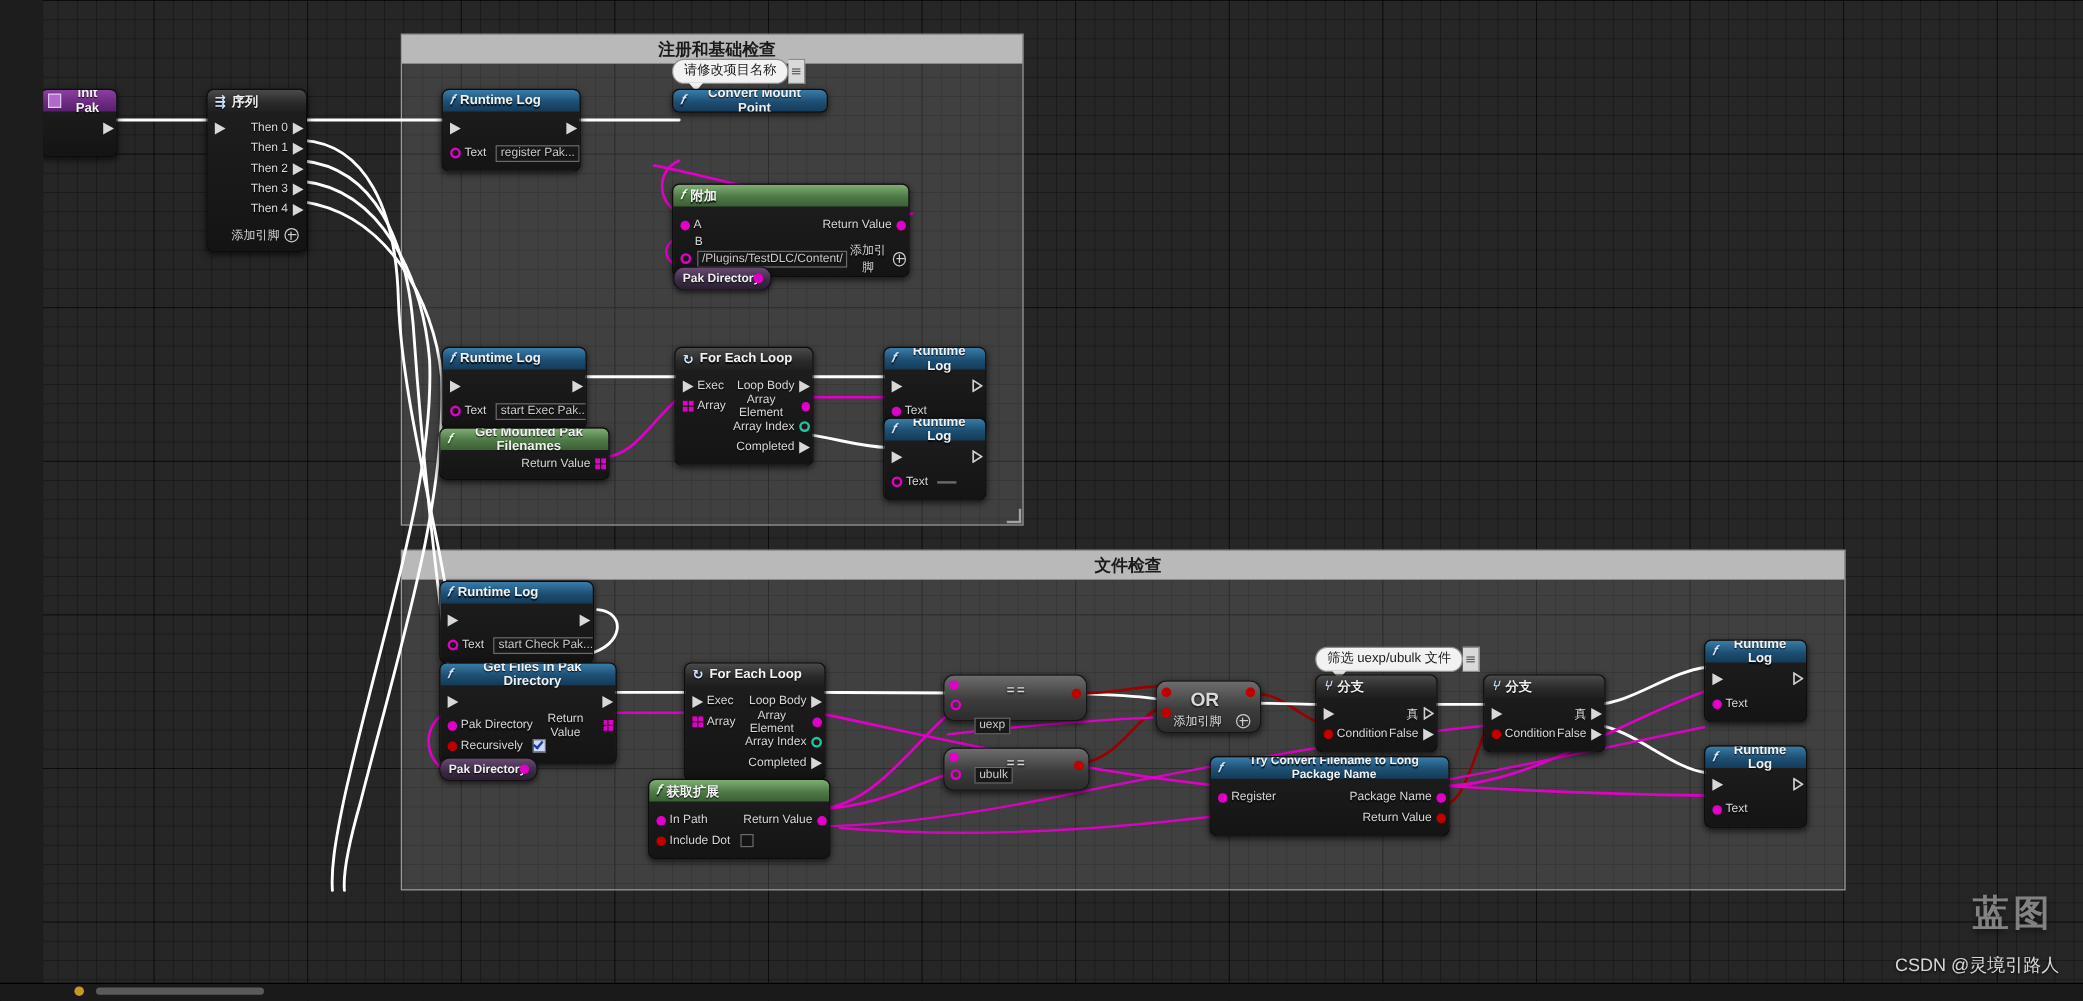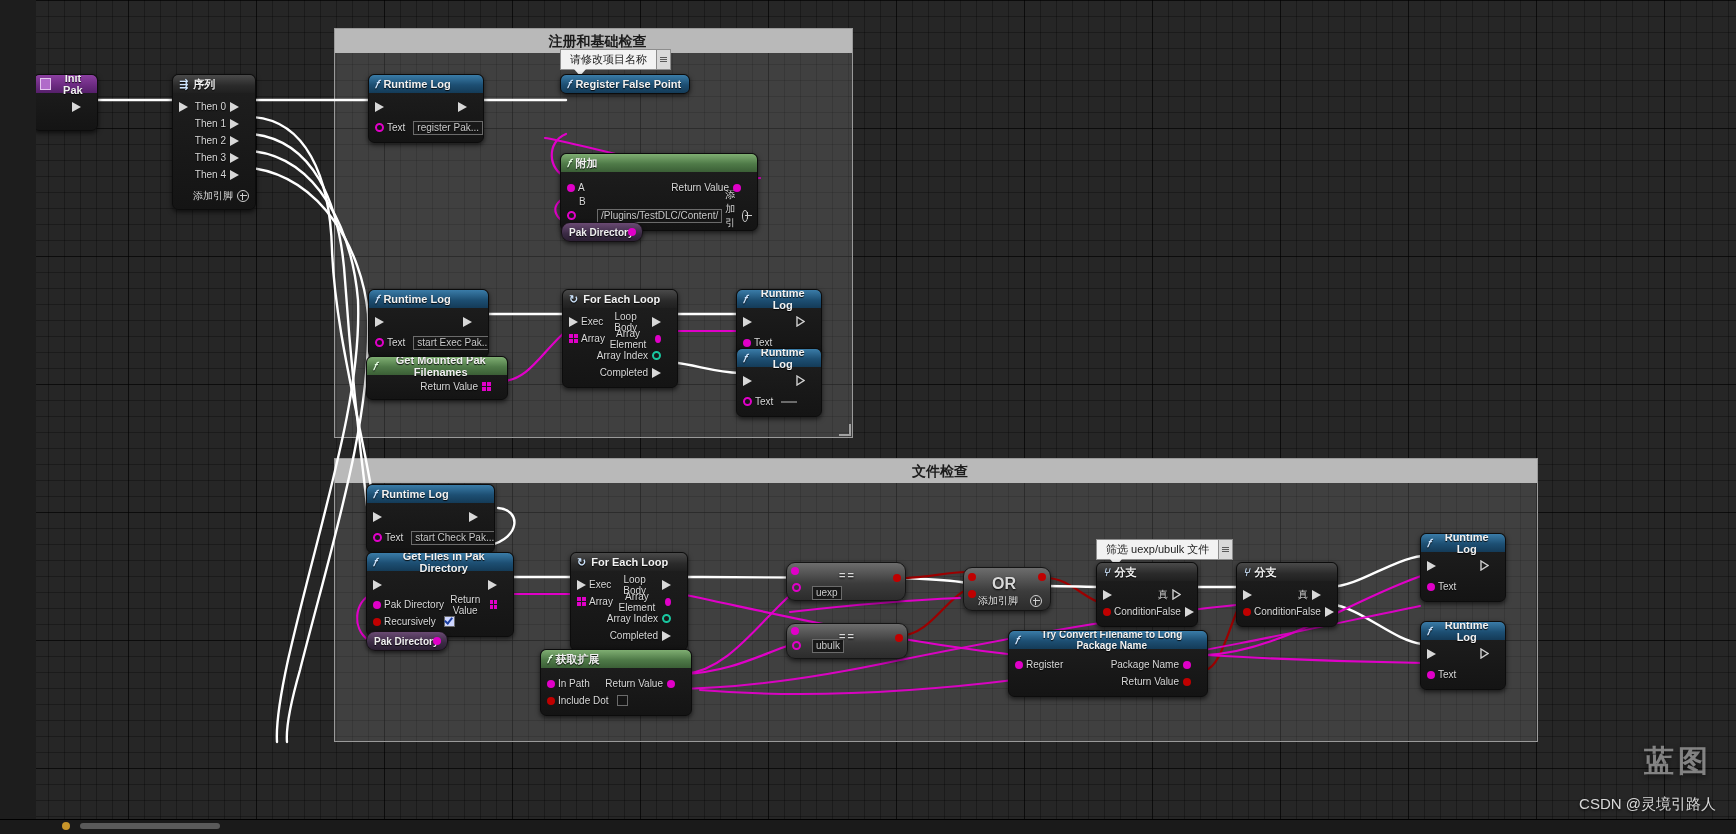--- a/index.html
+++ b/index.html
@@ -47,21 +47,21 @@
   }
   .nhead.blue{background:linear-gradient(to bottom,#3a7ca8 0%,#1d4f73 55%,#143b58 100%);}
   .nhead.green{background:linear-gradient(to bottom,#7fae72 0%,#4f7a48 55%,#3b5f36 100%);}
   .nhead.grey{background:linear-gradient(to bottom,#4a4a4a 0%,#2a2a2a 60%,#202020 100%);}
   .nhead.purple{background:linear-gradient(to bottom,#8b3fa0 0%,#6b2a80 60%,#55206a 100%);}
   .nhead .gi{font-size:11px;font-style:italic;color:#cfe6ff;}
   .nbody{position:relative;padding:5px 0 6px;}
   .row{display:flex;align-items:center;height:17px;font-size:10px;color:#d8d8d8;
        text-shadow:0 1px 1px rgba(0,0,0,.9);}
   .row .in{display:flex;align-items:center;gap:3px;padding-left:6px;flex:0 0 auto;}
-  .row .out{display:flex;align-items:center;gap:4px;padding-right:16px;margin-left:auto;}
+  .row .out{display:flex;align-items:center;gap:4px;padding-right:2px;margin-left:auto;}
   
   .pin-exec{width:0;height:0;border-left:9px solid #d8d8d8;border-top:5px solid transparent;border-bottom:5px solid transparent;}
   .dot{width:8px;height:8px;border-radius:50%;background:#e000c8;}
   .dot.hollow{background:transparent;border:2px solid #e000c8;width:5px;height:5px;}
   .dot.red{background:#c00000;}
   .dot.teal.hollow{background:transparent;border:2px solid #19c7a0;width:5px;height:5px;}
   .arr{width:9px;height:9px;display:grid;grid-template-columns:1fr 1fr;grid-template-rows:1fr 1fr;gap:1px;}
   .arr i{background:#e000c8;display:block;}
   .val{
     background:#181818;border:1px solid #6b6b6b;color:#c9c9c9;
@@ -91,21 +91,21 @@
     position:absolute;border-radius:9px;
     background:linear-gradient(to bottom,#6d6d6d 0%,#3c3c3c 55%,#2c2c2c 100%);
     border:1px solid #151515;box-shadow:0 2px 5px rgba(0,0,0,.6);
   }
   .opnode .glyph{color:#d9d9d9;font-weight:bold;text-shadow:0 1px 2px #000;}
   
   .bubble{
     position:absolute;display:flex;align-items:stretch;
   }
   .bubble .bb{
-    background:#f2f2f2;color:#1b1b1b;border:1px solid #8d8d8d;border-radius:0;
+    background:#f2f2f2;color:#1b1b1b;border:1px solid #8d8d8d;border-radius:10px;
     font-size:11px;line-height:15px;padding:2px 9px;white-space:nowrap;
   }
   .bubble .pinbtn{
     width:13px;background:#d9d9d9;border:1px solid #8d8d8d;border-left:none;
     display:flex;flex-direction:column;justify-content:center;align-items:center;gap:1px;
   }
   .bubble .pinbtn i{display:block;width:7px;height:1px;background:#5a5a5a;}
   .bubble .tail{
     position:absolute;left:14px;bottom:-6px;width:0;height:0;
     border-left:6px solid transparent;border-right:6px solid transparent;border-top:7px solid #f2f2f2;
@@ -298,21 +298,21 @@
         <i></i>
         <i></i>
         <i></i>
       </div>
     <div class="tail"></div>
   </div>
 
   <div class="node" style="left:560px;top:74px;width:128px;">
     <div class="nhead blue">
       <span class="gi">𝑓</span>
-      <span>Register False Point</span>
+      <span>Convert Mount Point</span>
     </div>
   </div>
 
   <div class="node" style="left:560px;top:153px;width:196px;">
     <div class="nhead green">
       <span class="gi" style="color:#e3ffe0;">𝑓</span>
       <span>附加</span>
     </div>
     <div class="nbody">
       <div class="row" style="margin-top:2px;">
@@ -326,21 +326,21 @@
         </div>
       </div>
       <div class="row" style="height:11px;">
         <div class="in" style="padding-left:18px;">
           <span>B</span>
         </div>
       </div>
       <div class="row">
         <div class="in">
           <span class="dot hollow"></span>
-          <span class="val" style="margin-left:18px;">/Plugins/TestDLC/Content/</span>
+          <span class="val" style="margin-left:2px;">/Plugins/TestDLC/Content/</span>
         </div>
         <div class="out">
           <span>添加引脚</span>
           <span class="plus"></span>
         </div>
       </div>
     </div>
   </div>
 
   <div class="getter" style="left:561px;top:222px;width:66px;">
@@ -625,21 +625,21 @@
           <span>Include Dot</span>
           <span class="cbox off"></span>
         </div>
       </div>
     </div>
   </div>
 
   <div class="opnode" style="left:786px;top:562px;width:118px;height:37px;">
     <span class="dot" style="position:absolute;left:4px;top:4px;"></span>
     <span class="dot hollow" style="position:absolute;left:5px;top:20px;"></span>
-    <span class="val" style="position:absolute;left:20px;top:23px;">uexp</span>
+    <span class="val" style="position:absolute;left:20px;top:35px;">uexp</span>
     <span class="glyph" style="position:absolute;left:52px;top:6px;font-size:11px;letter-spacing:2px;">==</span>
     <span class="dot red" style="position:absolute;right:4px;top:11px;"></span>
   </div>
 
   <div class="opnode" style="left:786px;top:623px;width:120px;height:34px;">
     <span class="dot" style="position:absolute;left:4px;top:3px;"></span>
     <span class="dot hollow" style="position:absolute;left:5px;top:17px;"></span>
     <span class="val" style="position:absolute;left:20px;top:15px;">ubulk</span>
     <span class="glyph" style="position:absolute;left:52px;top:6px;font-size:11px;letter-spacing:2px;">==</span>
     <span class="dot red" style="position:absolute;right:4px;top:10px;"></span>

